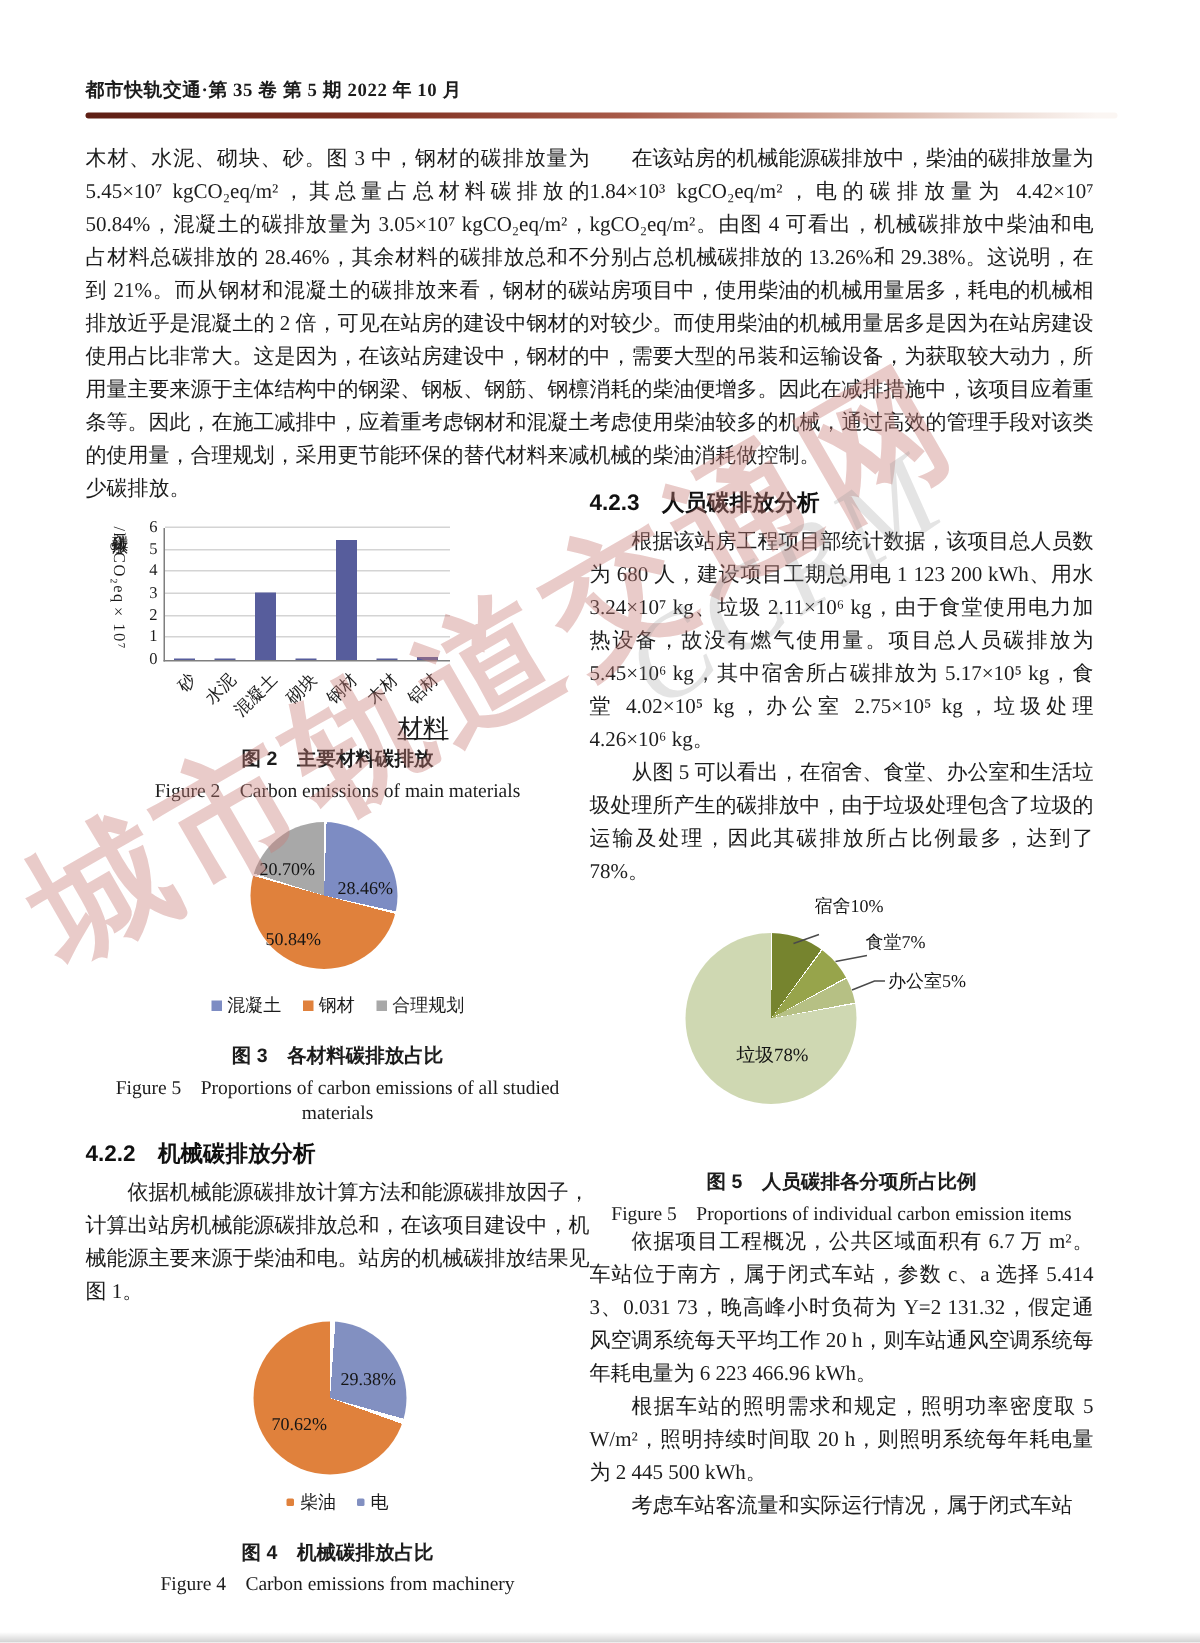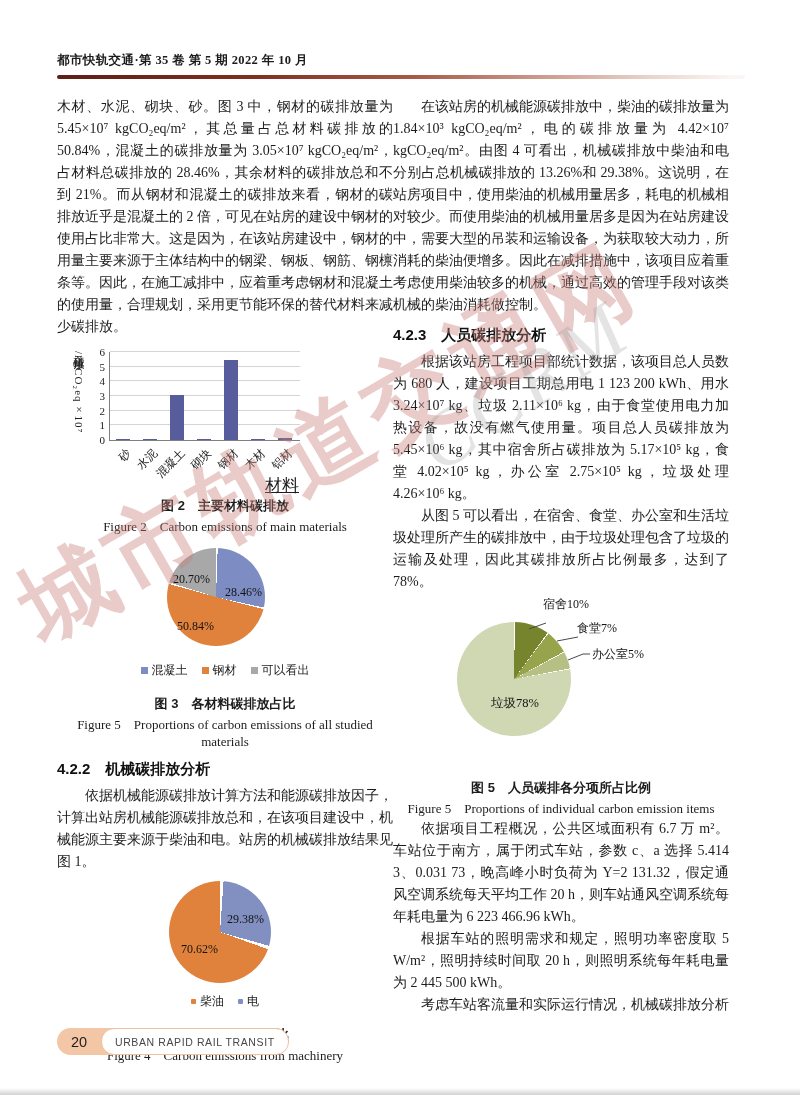--- a/index.html
+++ b/index.html
@@ -135,21 +135,21 @@
             <span class="li">
                 <i class="sw" style="background: rgb(125, 140, 195);"></i>
                 <span>混凝土</span>
               </span>
             <span class="li">
                 <i class="sw" style="background: rgb(224, 129, 60);"></i>
                 <span>钢材</span>
               </span>
             <span class="li">
                 <i class="sw" style="background: rgb(168, 168, 168);"></i>
-                <span>可以看出</span>
+                <span>合理规划</span>
               </span>
           </div>
         </div>
         <figcaption class="cap-zh">图 3　各材料碳排放占比</figcaption>
         <figcaption class="cap-en">Figure 5　Proportions of carbon emissions of all studied materials</figcaption>
       </figure>
 
       <h3 class="sec">4.2.2　机械碳排放分析</h3>
       <p class="body">依据机械能源碳排放计算方法和能源碳排放因子，计算出站房机械能源碳排放总和，在该项目建设中，机械能源主要来源于柴油和电。站房的机械碳排放结果见图 1。</p>
 
@@ -201,25 +201,19 @@
             <span>5%</span>
           </span>
           <span class="plabel" style="left:98px;top:100px;font-size:12.5px">垃圾78%</span>
         </div>
         <figcaption class="cap-zh">图 5　人员碳排各分项所占比例</figcaption>
         <figcaption class="cap-en">Figure 5　Proportions of individual carbon emission items</figcaption>
       </figure>
 
       <p class="body">依据项目工程概况，公共区域面积有 6.7 万 m²。车站位于南方，属于闭式车站，参数 c、a 选择 5.414 3、0.031 73，晚高峰小时负荷为 Y=2 131.32，假定通风空调系统每天平均工作 20 h，则车站通风空调系统每年耗电量为 6 223 466.96 kWh。</p>
       <p class="body">根据车站的照明需求和规定，照明功率密度取 5 W/m²，照明持续时间取 20 h，则照明系统每年耗电量为 2 445 500 kWh。</p>
-      <p class="body">考虑车站客流量和实际运行情况，机械碳排放分析</p>
+      <p class="body">考虑车站客流量和实际运行情况，属于闭式车站</p>
     </div>
   </div>
 
-  <div class="footer">
-    <div class="pill">
-      <span class="pnum">20</span>
-      <span class="jpill">URBAN RAPID RAIL TRANSIT</span>
-    </div>
-  </div>
 
   <div class="scan-edge"></div>
 </div>
 
 </body></html>

